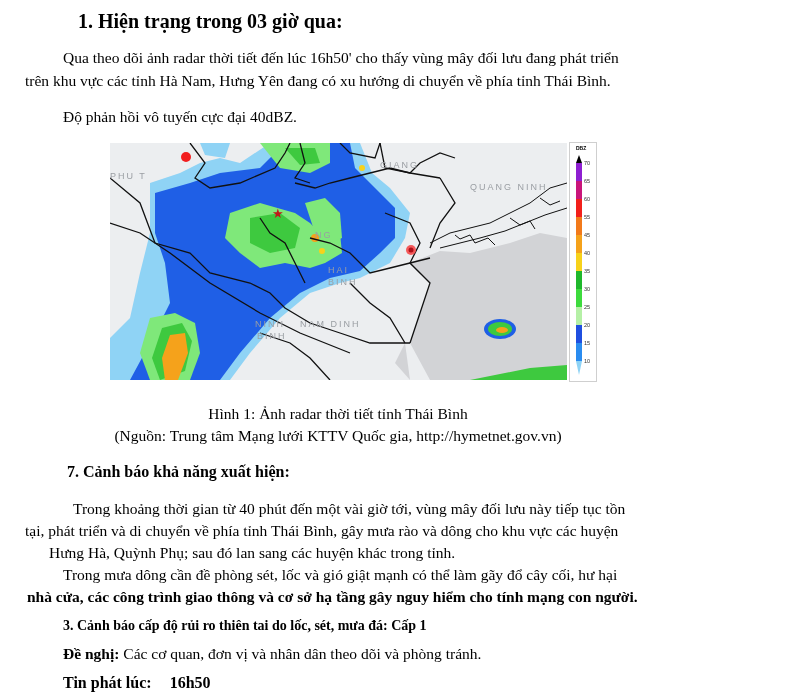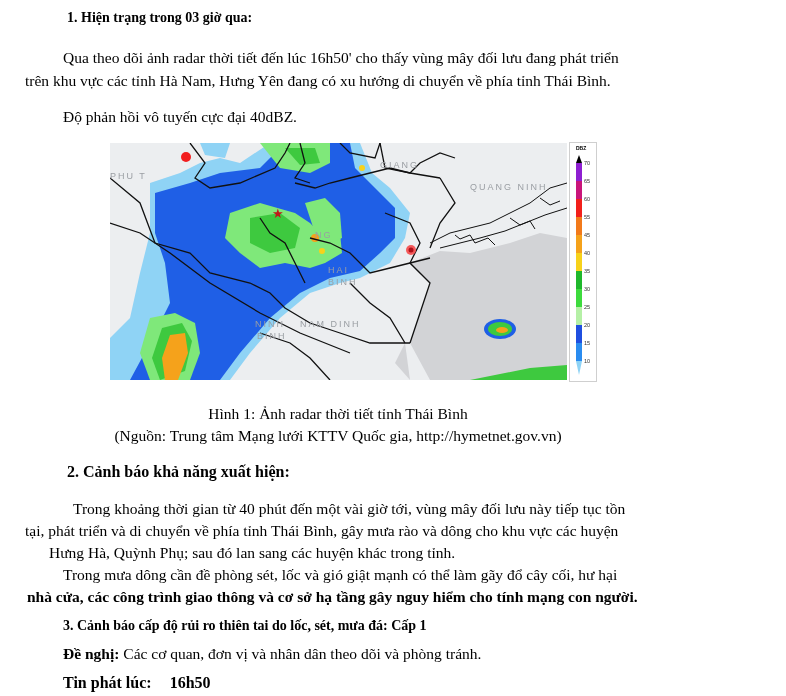--- a/index.html
+++ b/index.html
@@ -7,21 +7,21 @@
     font-family:"Liberation Serif","DejaVu Serif",serif;color:#000;font-size:15.5px;}
   .abs{position:absolute;white-space:nowrap;}
   .b{font-weight:bold;}
   .map{position:absolute;left:110px;top:143px;width:457px;height:237px;overflow:hidden;background:#eceef0;}
   .cbar{position:absolute;left:569px;top:142px;width:28px;height:240px;background:#fff;border:1px solid #cfcfcf;box-sizing:border-box;}
   .cap{position:absolute;left:0;width:676px;text-align:center;white-space:nowrap;}
 </style>
 </head>
 <body>
 
-<div class="abs b" style="left:67px;top:10px;font-size:14px;">1. Hiện trạng trong 03 giờ qua:</div>
+<div class="abs b" style="left:78px;top:10px;font-size:20px;">1. Hiện trạng trong 03 giờ qua:</div>
 <div class="abs" style="left:63px;top:49px;">Qua theo dõi ảnh radar thời tiết đến lúc 16h50' cho thấy vùng mây đối lưu đang phát triển</div>
 <div class="abs" style="left:25px;top:72px;">trên khu vực các tỉnh Hà Nam, Hưng Yên đang có xu hướng di chuyển về phía tỉnh Thái Bình.</div>
 <div class="abs" style="left:63px;top:108px;text-align:right;">Độ phản hồi vô tuyến cực đại 40dBZ.</div>
 
 <div class="map">
   <svg width="457" height="237" viewBox="0 0 457 237">
 
     <path d="M300 120 L320 140 L310 170 L300 200 L320 237 L457 237 L457 95 L430 90 L400 100 L360 110 L330 108 Z" fill="#d2d3d6"></path>
     <path d="M300 237 L285 220 L295 200 L300 237Z" fill="#d2d3d6"></path>
 
@@ -122,21 +122,21 @@
     <div>25</div>
     <div>20</div>
     <div>15</div>
     <div>10</div>
   </div>
 </div>
 
 <div class="cap" style="top:405px;">Hình 1: Ảnh radar thời tiết tỉnh Thái Bình</div>
 <div class="cap" style="top:427px;">(Nguồn: Trung tâm Mạng lưới KTTV Quốc gia, http://hymetnet.gov.vn)</div>
 
-<div class="abs b" style="left:67px;top:463px;font-size:16px;">2. Cảnh báo khả năng xuất hiện:</div>
+<div class="abs b" style="left:67px;top:463px;font-size:16px;">7. Cảnh báo khả năng xuất hiện:</div>
 <div class="abs" style="left:73px;top:500px;">Trong khoảng thời gian từ 40 phút đến một vài giờ tới, vùng mây đối lưu này tiếp tục tồn</div>
 <div class="abs" style="left:25px;top:522px;">tại, phát triển và di chuyển về phía tỉnh Thái Bình, gây mưa rào và dông cho khu vực các huyện</div>
 <div class="abs" style="left:25px;top:544px;margin-left:24px;">Hưng Hà, Quỳnh Phụ; sau đó lan sang các huyện khác trong tỉnh.</div>
 <div class="abs" style="left:63px;top:566px;">Trong mưa dông cần đề phòng sét, lốc và gió giật mạnh có thể làm gãy đổ cây cối, hư hại</div>
 <div class="abs" style="left:27px;top:588px;font-weight:bold;">nhà cửa, các công trình giao thông và cơ sở hạ tầng gây nguy hiểm cho tính mạng con người.</div>
 
 <div class="abs b" style="left:63px;top:618px;font-size:14px;">3. Cảnh báo cấp độ rủi ro thiên tai do lốc, sét, mưa đá: Cấp 1</div>
 <div class="abs" style="left:63px;top:645px;">
   <span class="b">Đề nghị:</span><span> Các cơ quan, đơn vị và nhân dân theo dõi và phòng tránh.</span>
 </div>

